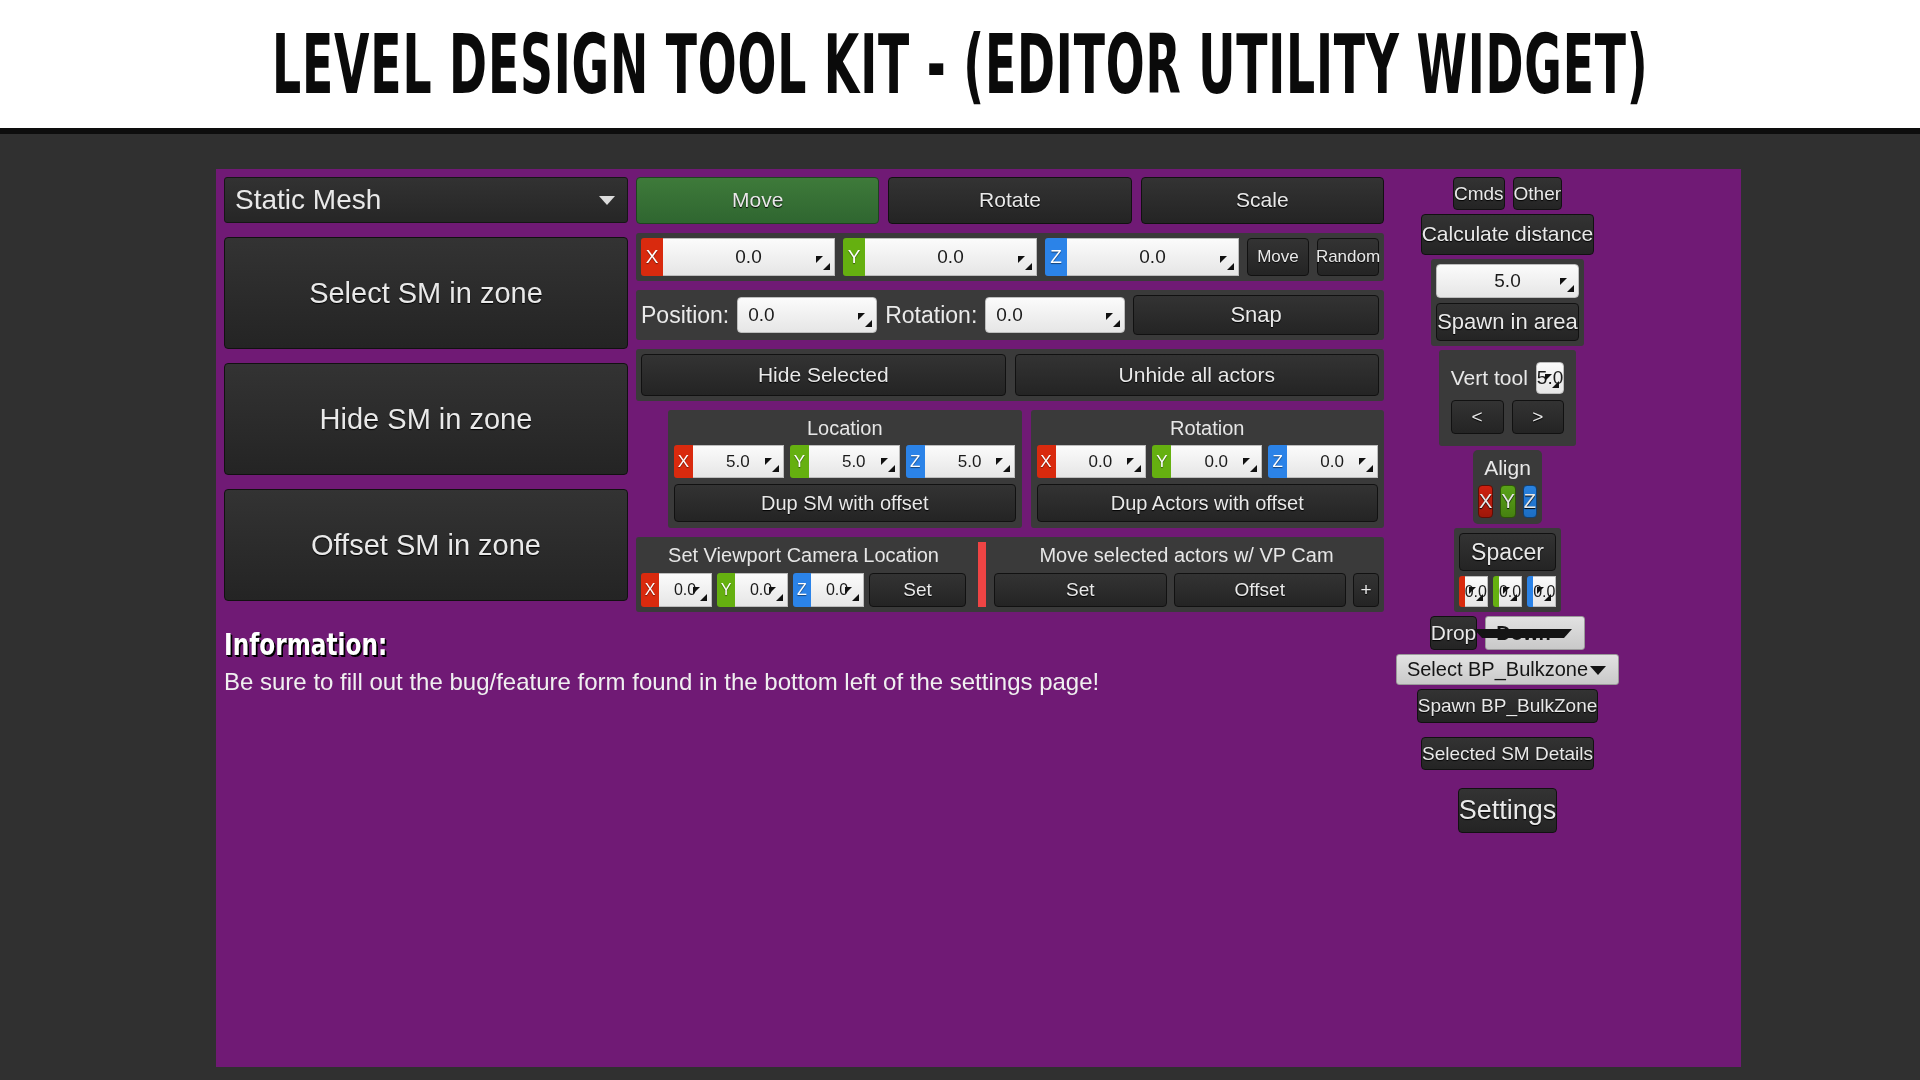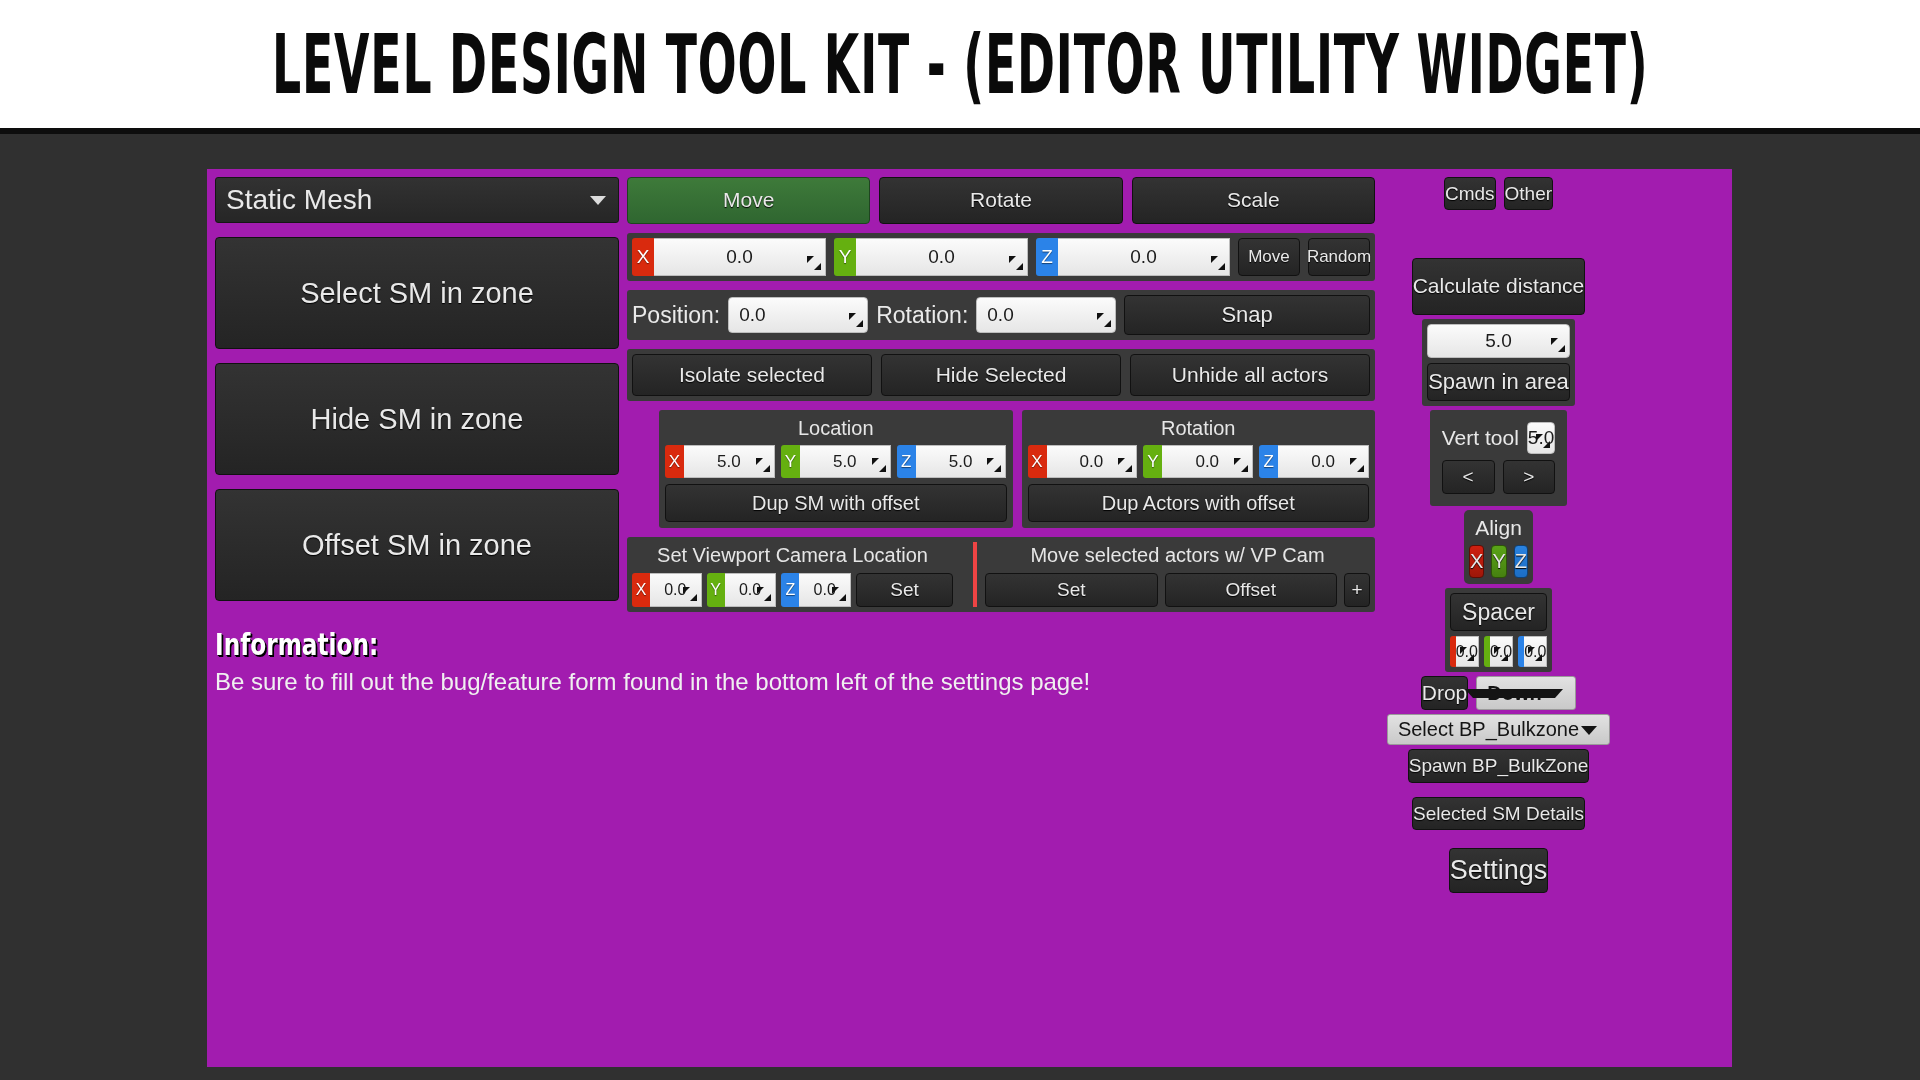--- a/index.html
+++ b/index.html
@@ -32,25 +32,25 @@
 
   
   .stage {
     position: relative;
     width: 1920px;
     height: 946px;
     background: #303030;
   }
   .widget {
     position: absolute;
-    left: 207px;
+    left: 216px;
     top: 35px;
     width: 1525px;
     height: 898px;
-    background: #a21caf;
+    background: #701a75;
     display: flex;
     padding: 8px 8px 8px 8px;
     gap: 8px;
   }
 
   
   .btn {
     background: linear-gradient(180deg, #333333 0%, #242424 100%);
     border: 1px solid #111;
     border-radius: 4px;
@@ -218,21 +218,21 @@
   .dup-wrap { display: flex; gap: 9px; padding-left: 32px; }
   .dup-card { flex: 1; background: #3a3a3a; border-radius: 3px; padding: 5px 6px 6px; }
   .dup-card .hd { text-align: center; font-size: 20px; color: #e6e6e6; padding: 2px 0 5px; }
   .dup-card .triple { display: flex; gap: 6px; }
   .dup-card .triple .num { flex: 1 1 0; min-width: 0; height: 33px; }
   .dup-card .triple .field { font-size: 17px; }
   .dup-card .triple .axis { width: 19px; font-size: 17px; }
   .dup-card .dupbtn { margin-top: 6px; height: 38px; font-size: 20px; }
 
   .vp-wrap { display: flex; gap: 0; background: #3a3a3a; border-radius: 3px; padding: 5px; }
-  .vp-left { flex: 0 0 345px; border-right: 4px solid #ef4444; padding-right: 20px; }
+  .vp-left { flex: 0 0 345px; border-right: 8px solid #ef4444; padding-right: 12px; }
   .vp-right { flex: 1; padding-left: 8px; }
   .vp-hd { text-align: center; font-size: 20px; color: #e6e6e6; padding: 2px 0 6px; }
   .vp-left .row { display: flex; gap: 5px; }
   .vp-left .num { flex: 1 1 0; min-width: 0; height: 34px; }
   .vp-left .num .axis { width: 18px; font-size: 16px; }
   .vp-left .num .field { font-size: 16px; }
   .vp-left .setbtn { flex: 0 0 97px; height: 34px; font-size: 19px; }
   .vp-right .row { display: flex; gap: 7px; }
   .vp-right .btn { height: 34px; font-size: 19px; }
   .vp-right .b1 { flex: 1 1 0; }
@@ -242,21 +242,21 @@
   
   .col-right {
     width: 231px;
     display: flex;
     flex-direction: column;
     gap: 4px;
     align-items: center;
   }
   .cmd-row { display: flex; gap: 8px; }
   .cmd-row .btn { flex: 1; height: 33px; font-size: 19px; }
-  .calc-btn { height: 57px; font-size: 21px; margin-top: 44px; }
+  .calc-btn { height: 41px; font-size: 21px; }
   .spawn-group { background: #3a3a3a; border-radius: 3px; padding: 5px; display: flex; flex-direction: column; gap: 5px; }
   .spawn-group .field { height: 34px; border-radius: 4px; border-left: 1px solid #bdbdbd; }
   .spawn-group .btn { height: 38px; font-size: 22px; }
   .vert-group { background: #3a3a3a; border-radius: 3px; padding: 12px; display: flex; flex-direction: column; gap: 6px; }
   .vert-top { display: flex; align-items: center; gap: 8px; }
   .vert-top .lbl { font-size: 21px; }
   .vert-top .field { height: 32px; flex: 1; border-radius: 4px; border-left: 1px solid #bdbdbd; }
   .vert-arrows { display: flex; gap: 8px; }
   .vert-arrows .btn { flex: 1; height: 34px; font-size: 19px; }
   .align-group { background: #3a3a3a; border-radius: 5px; padding: 4px 5px 6px; }
@@ -363,21 +363,20 @@
                 <i class="a"></i>
                 <i class="b"></i>
               </span>
           </div>
           <div class="btn">Snap</div>
         </div>
       </div>
 
       <div class="group">
         <div class="iso-row">
-          <div class="btn">Isolate selected</div>
           <div class="btn">Hide Selected</div>
           <div class="btn">Unhide all actors</div>
         </div>
       </div>
 
       <div class="dup-wrap">
         <div class="dup-card">
           <div class="hd">Location</div>
           <div class="triple">
             <div class="num">

